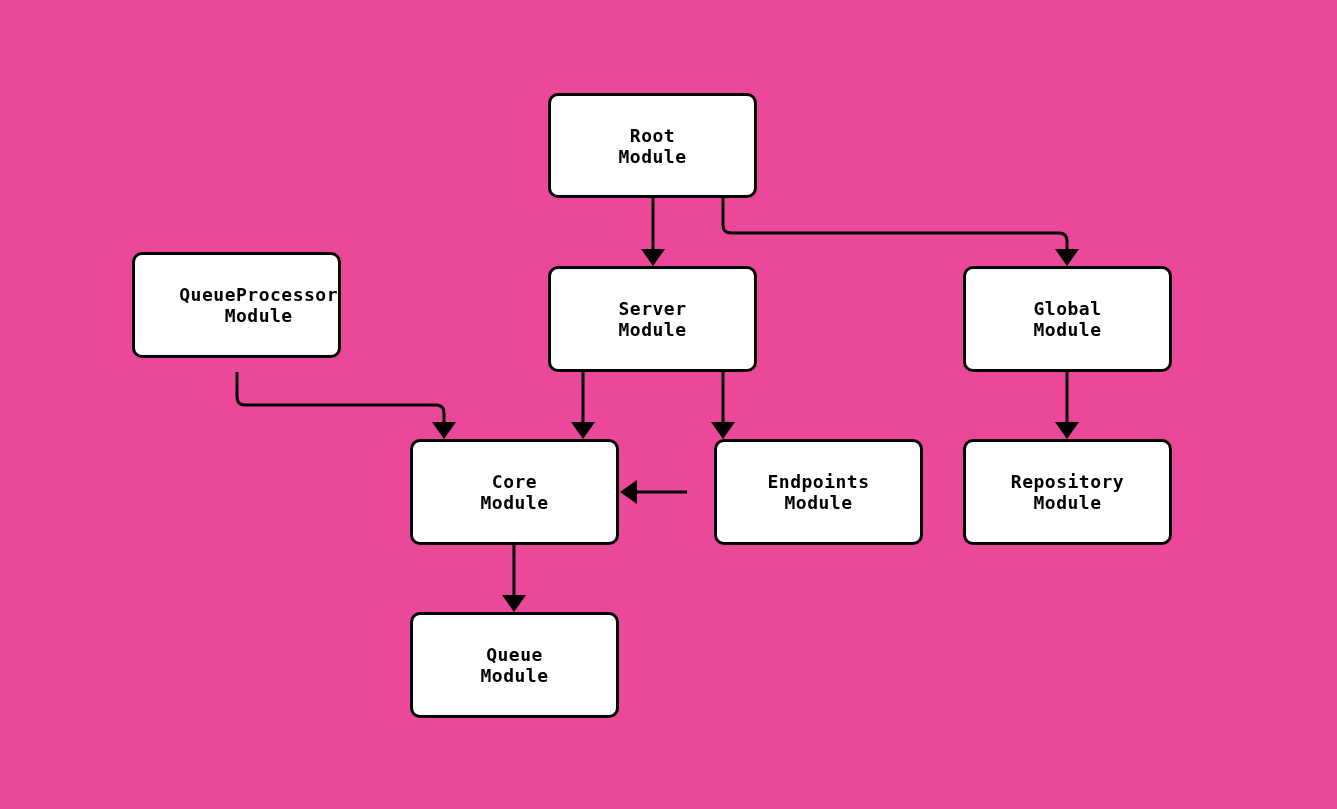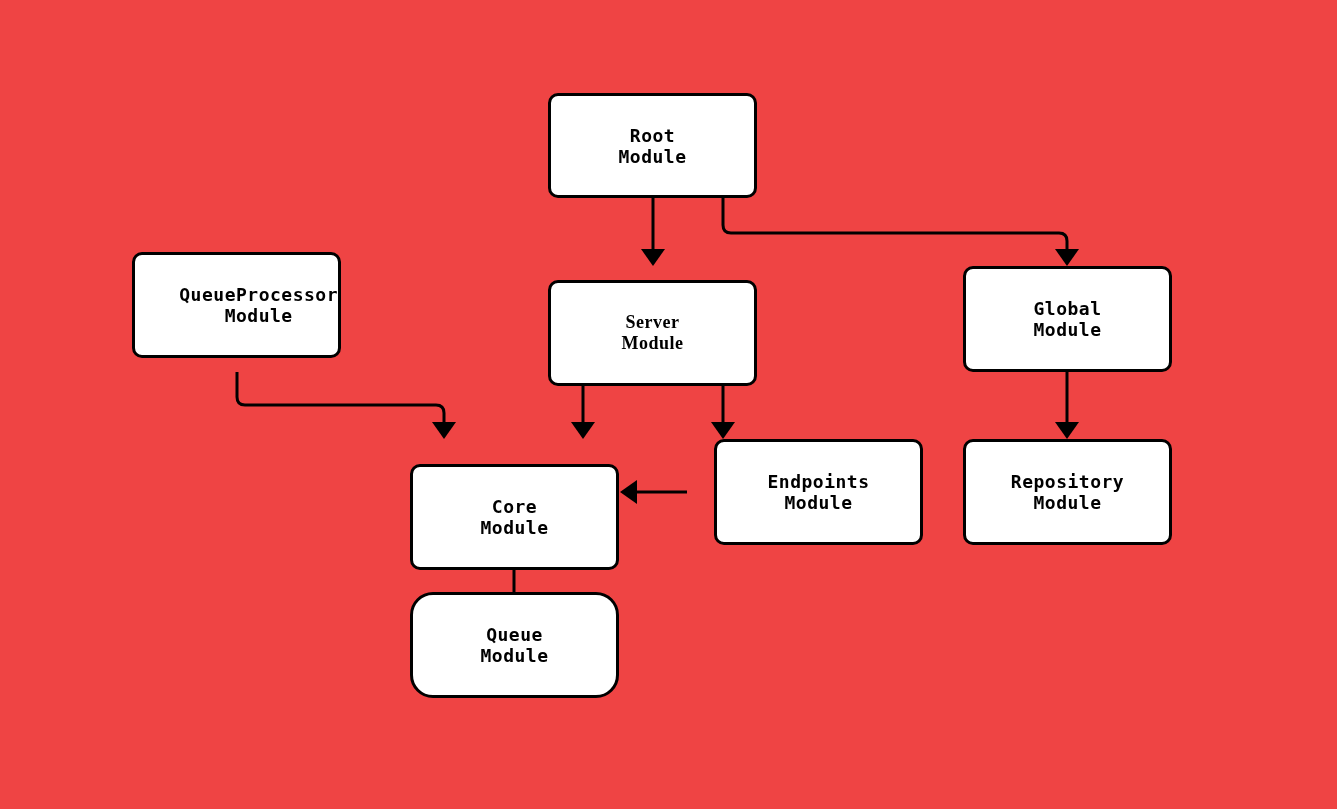--- a/index.html
+++ b/index.html
@@ -4,21 +4,21 @@
 <style>
   html, body {
     margin: 0;
     padding: 0;
     background: #ffffff;
   }
   #canvas {
     position: relative;
     width: 1337px;
     height: 809px;
-    background: #ef4444;
+    background: #ec4899;
     overflow: hidden;
     font-family: "DejaVu Sans Mono", "Liberation Mono", monospace;
   }
   #edge-layer {
     position: absolute;
     left: 0;
     top: 0;
     width: 1337px;
     height: 809px;
   }
@@ -48,26 +48,26 @@
     font-size: 18px;
     line-height: 21px;
     font-weight: bold;
     color: #000000;
     white-space: pre-line;
     letter-spacing: 0.5px;
   }
   
   #node-root          { left: 548px; top: 93px;  height: 105px; }
   #node-queueprocessor{ left: 132px; top: 252px; justify-content: flex-end; }
-  #node-server        { left: 548px; top: 280px; font-family: Liberation Serif, serif; }
+  #node-server        { left: 548px; top: 266px; }
   #node-global        { left: 963px; top: 266px; text-align: center; }
-  #node-core          { left: 410px; top: 439px; margin-top: 25px; }
+  #node-core          { left: 410px; top: 439px; }
   #node-endpoints     { left: 714px; top: 439px; }
   #node-repository    { left: 963px; top: 439px; align-items: center; }
-  #node-queue         { left: 410px; top: 592px; border-radius: 23px; }
+  #node-queue         { left: 410px; top: 612px; }
 </style>
 </head>
 <body>
 
 <div id="canvas">
 
   <svg id="edge-layer" viewBox="0 0 1337 809" xmlns="http://www.w3.org/2000/svg">
 
     <g>
       <path d="M 653 198 L 653 254"></path>

